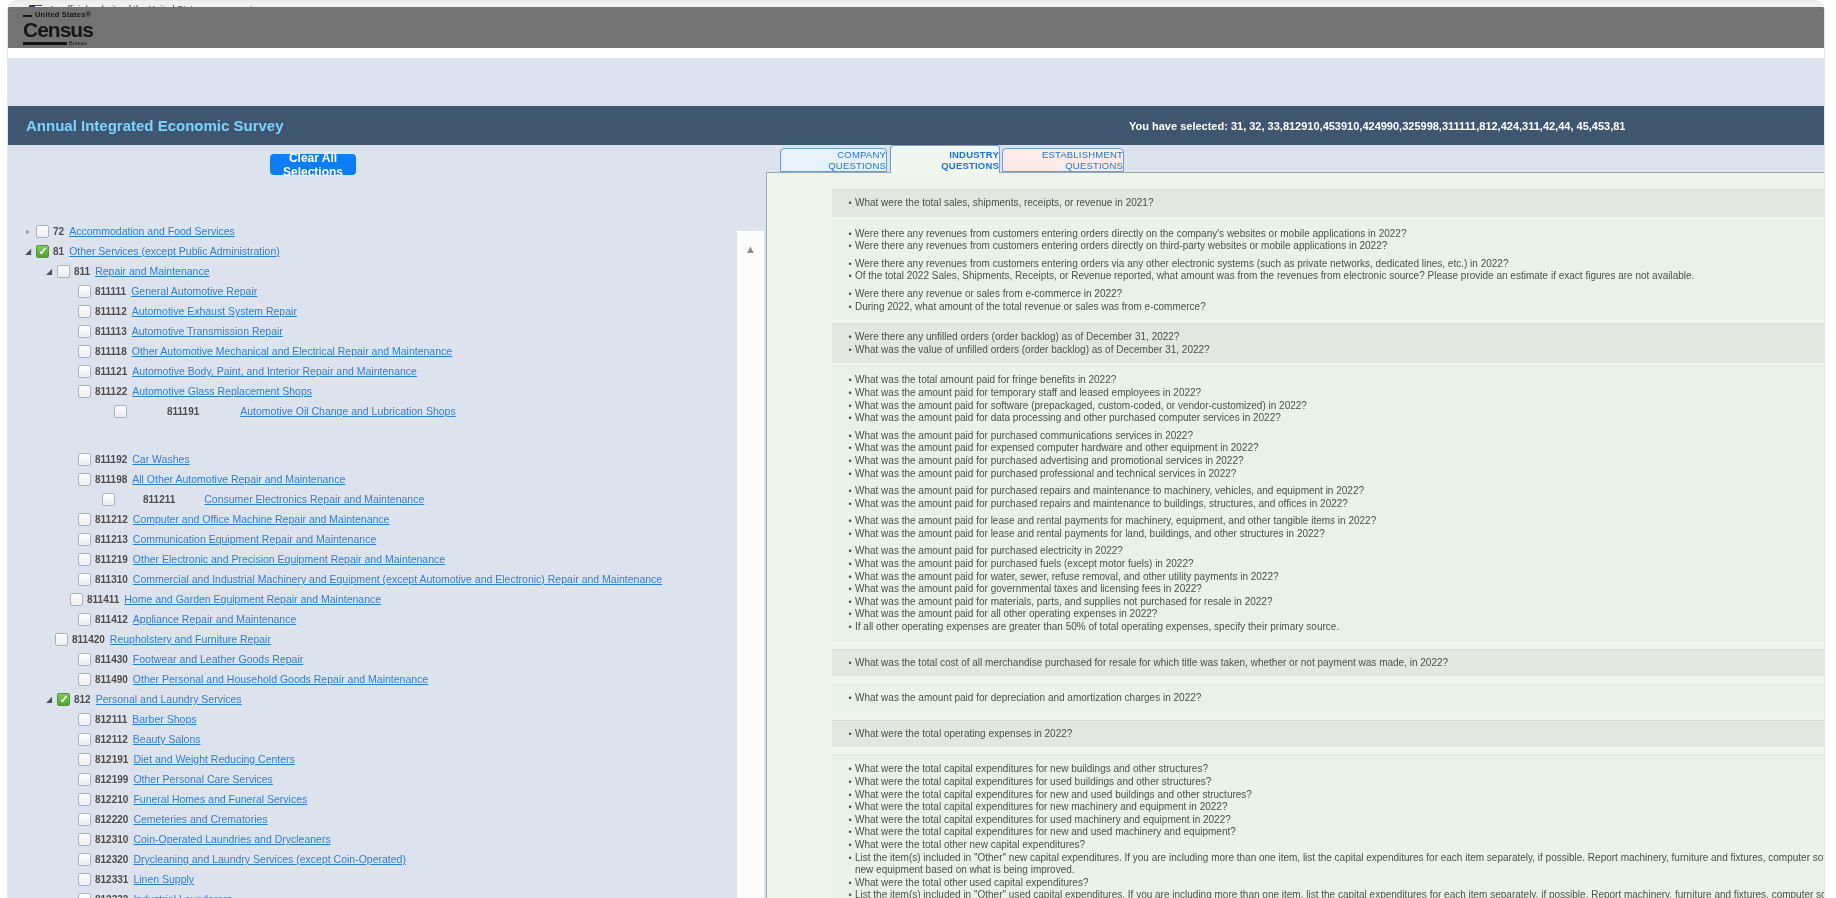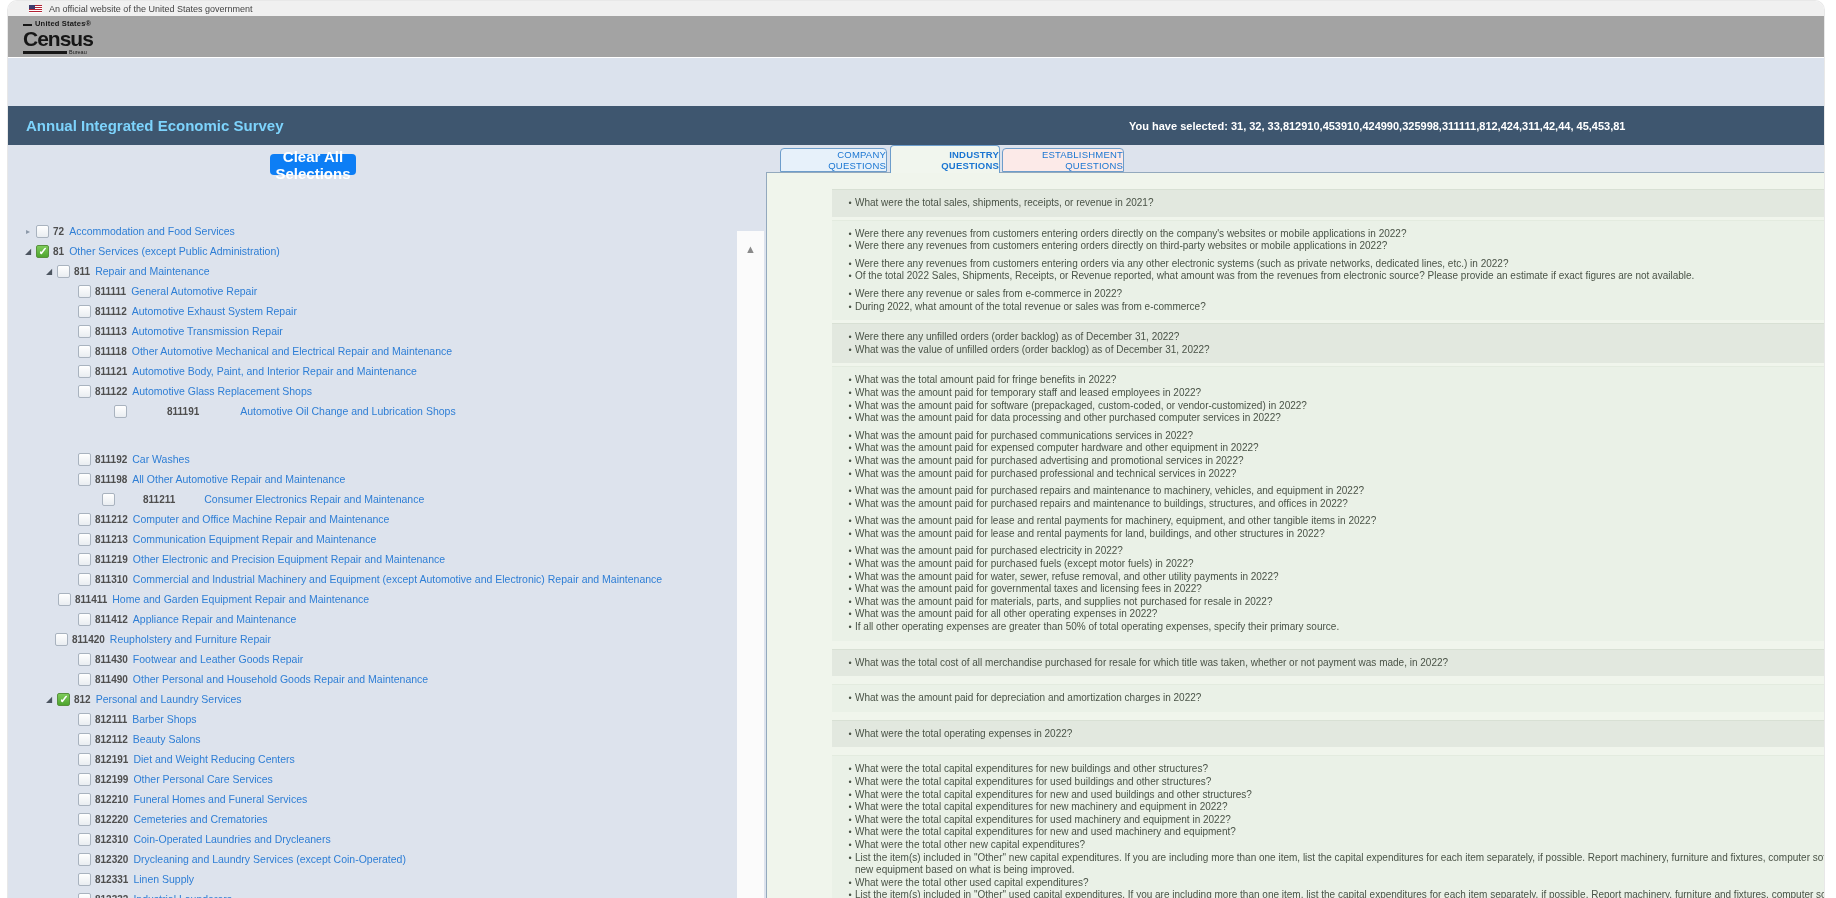--- a/index.html
+++ b/index.html
@@ -8,54 +8,54 @@
         border-radius:10px 10px 0 0;overflow:hidden;border:1px solid #e8e8e8;border-bottom:none;}
 
   
   .gov-banner{position:absolute;left:0;top:0;width:100%;height:16px;background:#f0f0f0;
               border-bottom:1px solid #e3e3e3;display:flex;align-items:center;}
   .flag{width:13px;height:8px;margin-left:21px;position:relative;background:repeating-linear-gradient(#b22234 0 1px,#fff 1px 2px);}
   .flag::before{content:"";position:absolute;left:0;top:0;width:6px;height:4px;background:#3c3b6e;}
   .gov-text{font-size:9px;color:#444;margin-left:7px;}
 
   
-  .logo-bar{position:absolute;left:0;top:15px;width:100%;height:41px;background:#a3a3a3;}
+  .logo-bar{position:absolute;left:0;top:6px;width:100%;height:41px;background:#737373;}
   .census-logo{position:absolute;left:15px;top:4px;color:#161616;line-height:1;}
   .census-top{font-size:7.5px;font-weight:bold;letter-spacing:.2px;padding-left:12px;position:relative;}
   .census-top::before{content:"";position:absolute;left:0;top:4px;width:9px;height:2px;background:#161616;}
   .census-main{font-size:21px;font-weight:bold;letter-spacing:-1px;margin-top:0px;}
   .census-under{display:flex;align-items:center;margin-top:1px;}
   .census-bar{height:3px;background:#161616;width:44px;}
   .census-sub{font-size:5.5px;color:#161616;margin-left:2px;}
 
   
   .band{position:absolute;left:0;top:57px;width:100%;height:48px;background:#dbe2ed;}
   .hdr{position:absolute;left:0;top:105px;width:100%;height:39px;background:#3e566f;display:flex;align-items:center;}
   .hdr-title{color:#7dd3fc;font-weight:bold;font-size:15px;margin-left:18px;}
   .hdr-selected{position:absolute;left:1121px;color:#fff;font-size:11px;font-weight:600;white-space:nowrap;}
 
   
   .content{position:absolute;left:0;top:144px;width:100%;height:754px;background:#dde3ed;}
 
   .clear-btn{position:absolute;left:262px;top:9px;width:86px;height:21px;background:#0d7ef5;color:#fff;
-             font-size:15px;font-weight:bold;border:none;border-radius:4px;display:flex;align-items:center;
+             font-size:12px;font-weight:bold;border:none;border-radius:4px;display:flex;align-items:center;
              justify-content:center;cursor:pointer;}
 
   
   .tree{position:absolute;left:0;top:76px;width:740px;height:678px;overflow:hidden;}
   .trow{height:20px;display:flex;align-items:center;white-space:nowrap;cursor:pointer;}
   .tarrow{width:16px;display:inline-flex;justify-content:center;font-size:8px;flex:0 0 16px;}
   .tarrow.exp{color:#4c5560;}
   .tarrow.col{color:#8b98a8;}
   .cb{width:13px;height:13px;flex:0 0 13px;border:1px solid #a9b3bf;border-radius:2px;margin-right:4px;
       background:linear-gradient(#ffffff,#e9edf1);box-sizing:border-box;position:relative;}
   .cb.checked{background:linear-gradient(#7ecb5a,#4ea52e);border-color:#57913c;}
   .cb.checked::before{content:"\2713";position:absolute;left:1.5px;top:-1px;color:#fff;font-size:11px;font-weight:bold;}
   .tcode{font-size:10px;font-weight:bold;color:#4e4e4e;margin-right:5px;}
-  .tname{font-size:10.5px;color:#2e7ed5;}
+  .tname{font-size:10.5px;color:#2e7ed5;text-decoration:underline;}
 
   
   .scroll-strip{position:absolute;left:729px;top:86px;width:27px;height:668px;background:#fbfbfb;}
   .scroll-up{position:absolute;left:0;top:12px;width:27px;text-align:center;color:#8a8a8a;font-size:11px;cursor:pointer;}
 
   
   .tab{position:absolute;box-sizing:border-box;border:1px solid #6d9dcb;border-radius:4px 4px 0 0;
        display:flex;align-items:center;justify-content:center;font-size:9.5px;color:#1b76d2;
        letter-spacing:.2px;cursor:pointer;z-index:3;text-align:right;}
   .tab-company{left:772px;top:3px;width:107px;height:24px;background:#e7f1fa;}
@@ -204,21 +204,21 @@
             <span class="cb"></span>
             <span class="tcode">811219</span>
             <span class="tname">Other Electronic and Precision Equipment Repair and Maintenance</span>
           </div>
           <div class="trow" style="padding-left: 54px;">
             <span class="tarrow "></span>
             <span class="cb"></span>
             <span class="tcode">811310</span>
             <span class="tname">Commercial and Industrial Machinery and Equipment (except Automotive and Electronic) Repair and Maintenance</span>
           </div>
-          <div class="trow" style="padding-left: 34px;">
+          <div class="trow" style="padding-left: 46px;">
             <span class="tarrow "></span>
             <span class="cb"></span>
             <span class="tcode">811411</span>
             <span class="tname">Home and Garden Equipment Repair and Maintenance</span>
           </div>
           <div class="trow" style="padding-left: 54px; align-items: center;">
             <span class="tarrow "></span>
             <span class="cb"></span>
             <span class="tcode">811412</span>
             <span class="tname">Appliance Repair and Maintenance</span>

